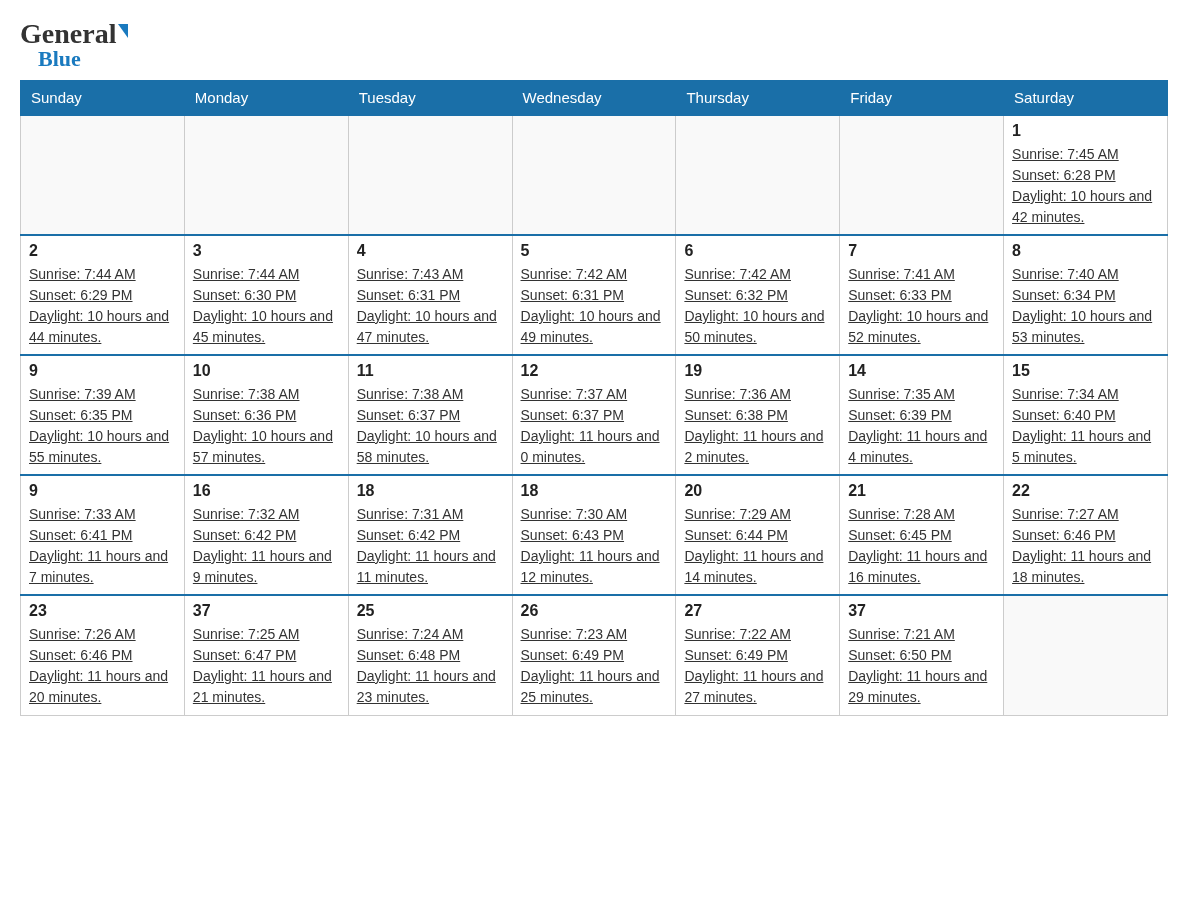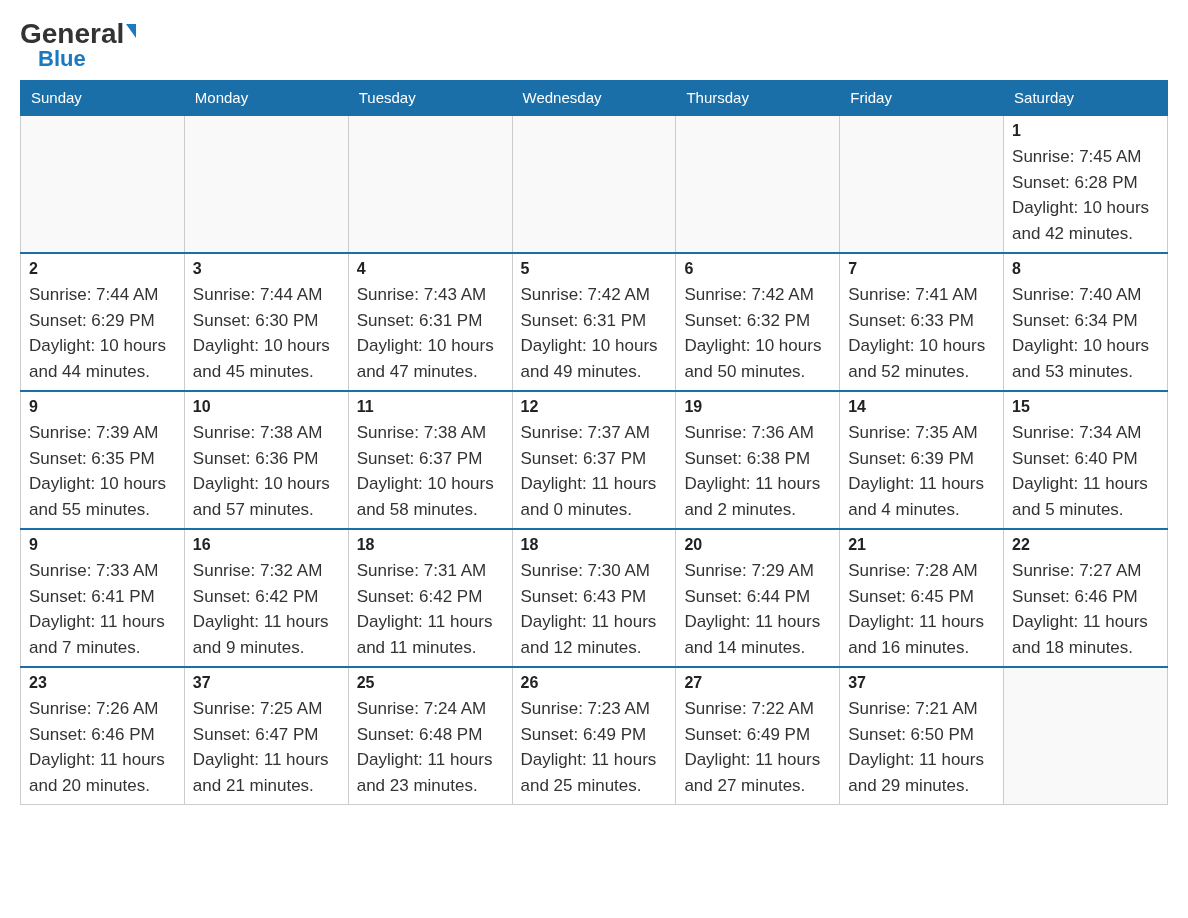--- a/index.html
+++ b/index.html
@@ -8,20 +8,21 @@
       background: #fff;
       padding: 20px;
       width: 1188px;
       min-height: 918px;
     }
     .header {
       display: flex;
       justify-content: space-between;
       align-items: flex-start;
       margin-bottom: 10px;
+      font-family: Liberation Serif, serif;
     }
     .logo {
       display: flex;
       flex-direction: column;
       align-items: flex-start;
     }
     .logo-general {
       font-size: 28px;
       font-weight: bold;
       color: #333;
@@ -83,23 +84,24 @@
       height: 120px;
     }
     .day-num {
       font-size: 16px;
       font-weight: bold;
       color: #222;
       display: block;
       margin-bottom: 4px;
     }
     .day-info {
-      font-size: 17px;
+      font-size: 14px;
       color: #333;
       line-height: 1.5;
+      text-decoration: underline;
     }
     .empty-cell {
       background: #f9f9f9;
     }
     .week-row td {
       border-top: 2px solid #1a6fa8;
     }
   </style>
 </head>
 <body>

